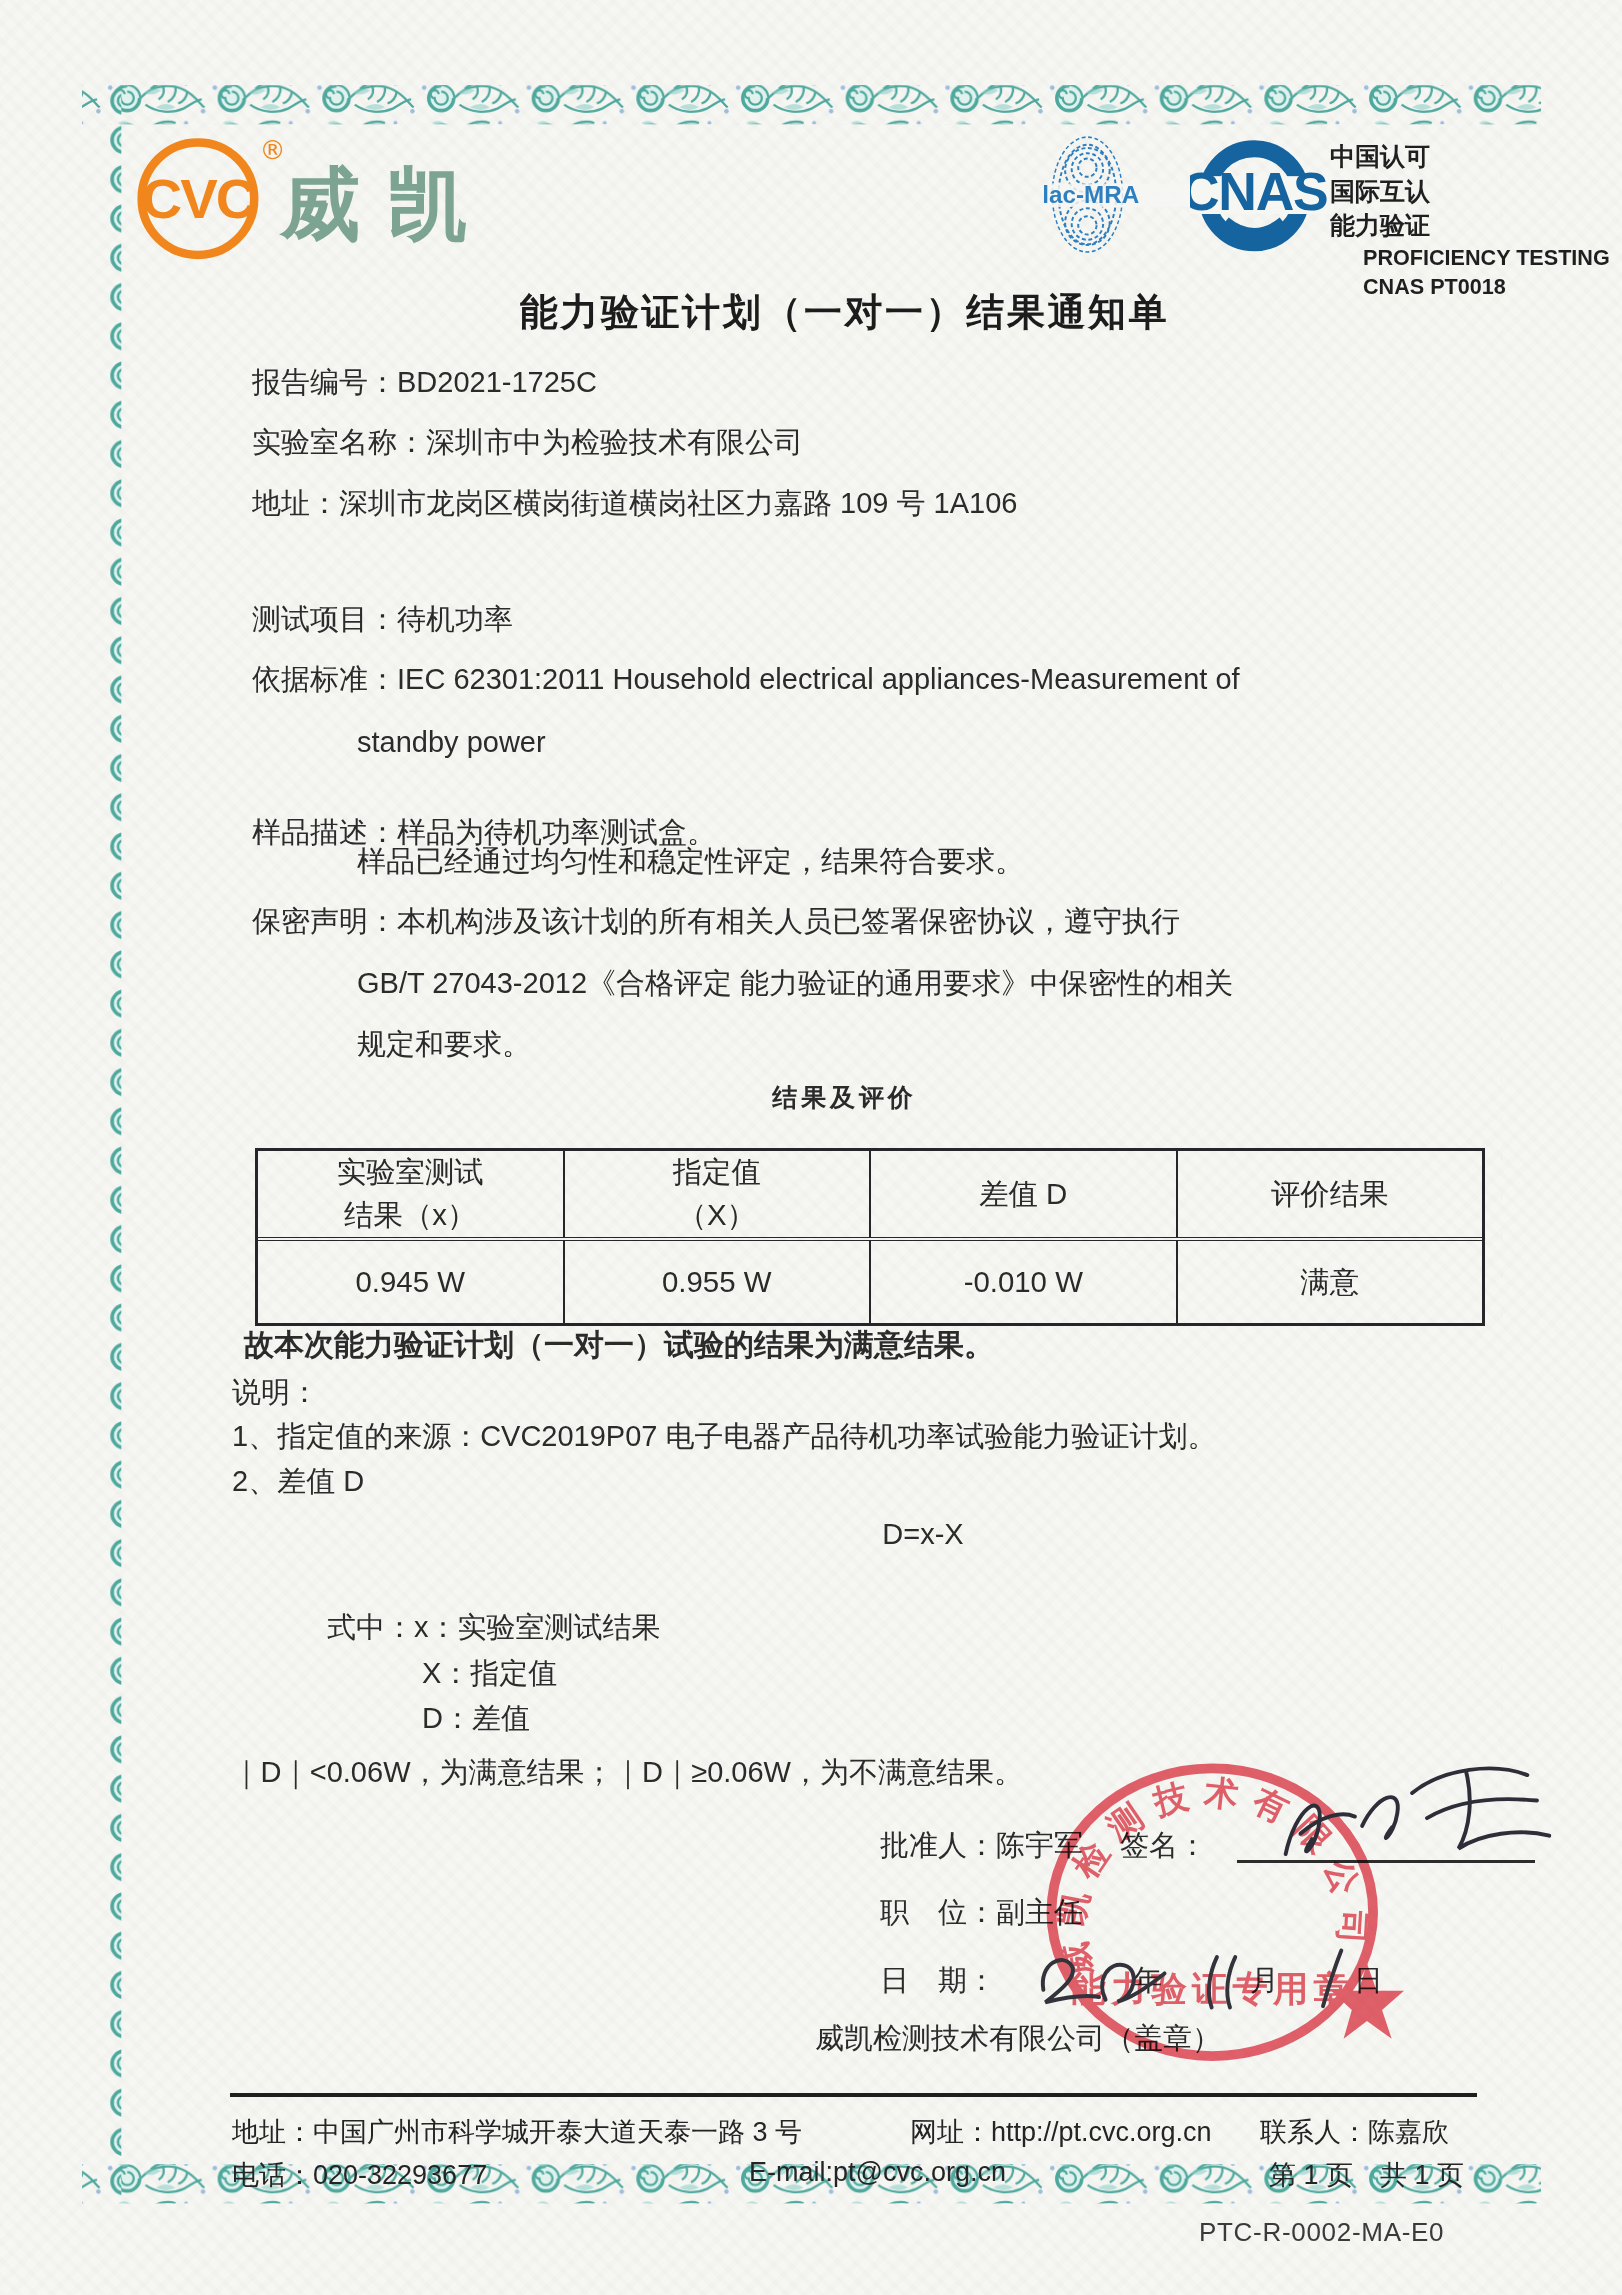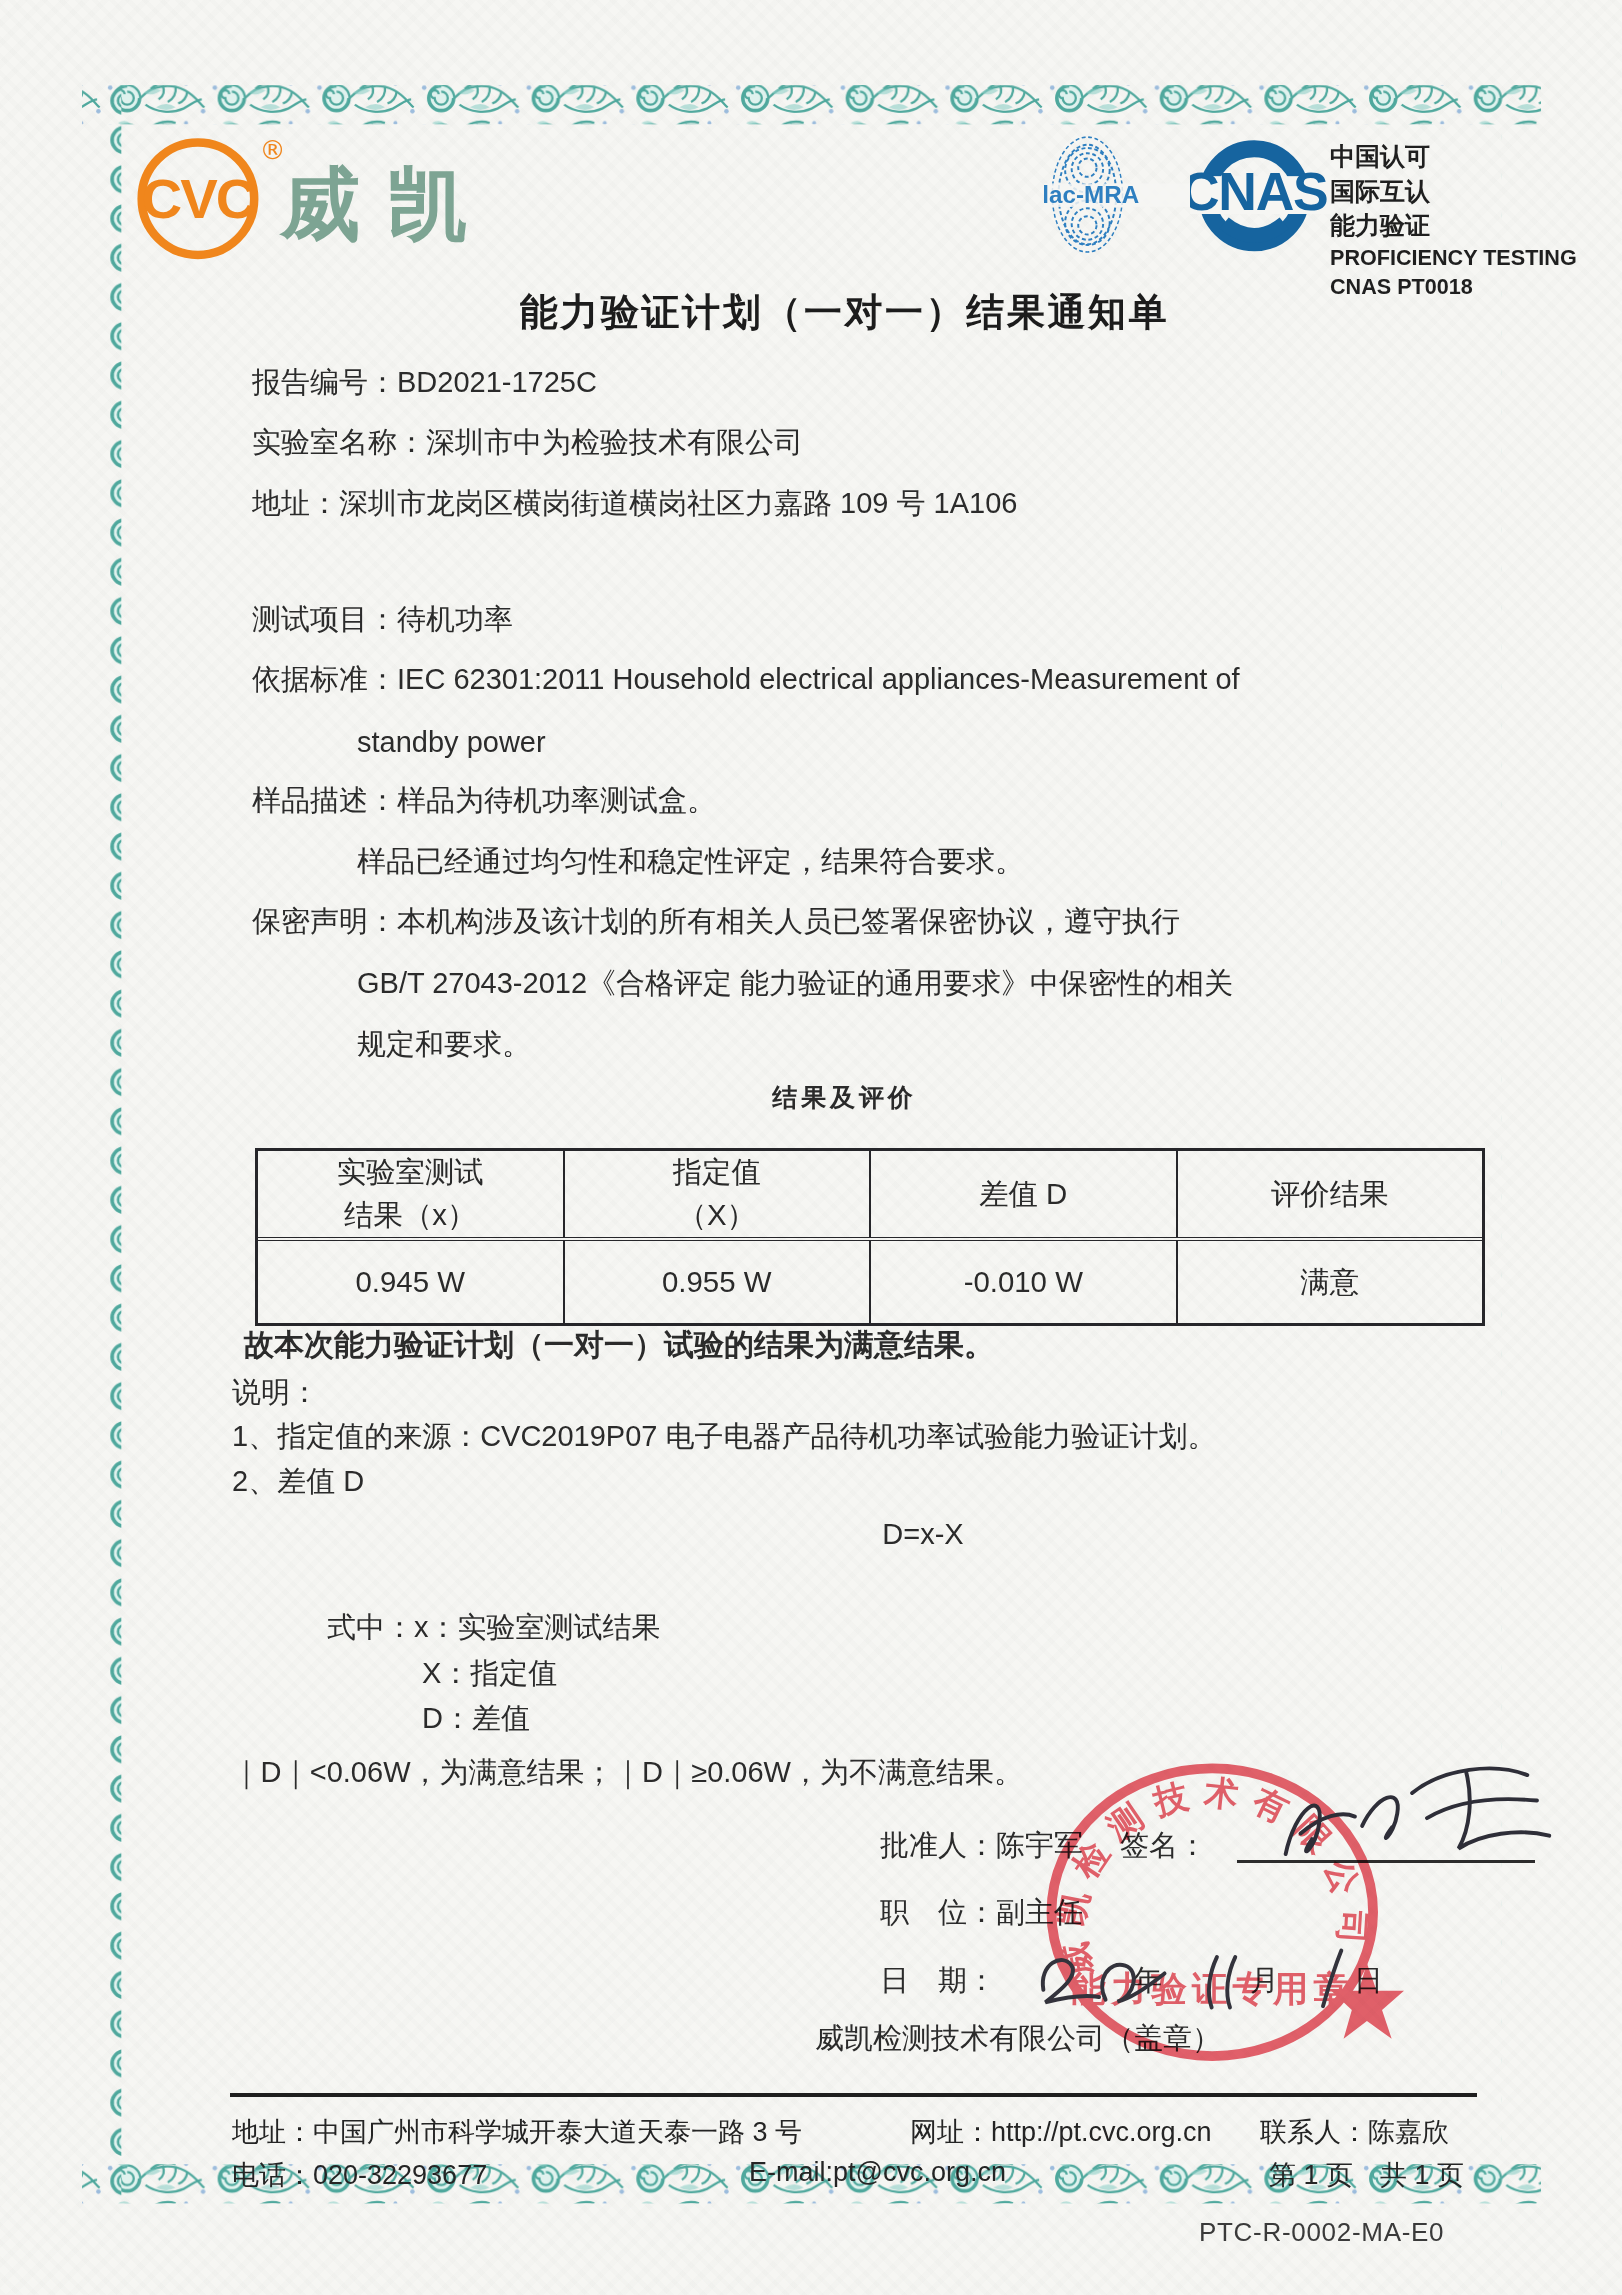--- a/index.html
+++ b/index.html
@@ -21,21 +21,21 @@
   .rtable{position:absolute;left:255px;top:1148px;width:1224px;height:172px;border:3.3px solid #26262a;display:flex;flex-direction:column;}
   .rrow{display:flex;flex:1;}
   .rrow.head{border-bottom:4.6px double #26262a;flex:1.05;}
   .rcell{flex:1;display:flex;align-items:center;justify-content:center;text-align:center;font-size:29.4px;border-right:2.6px solid #26262a;white-space:pre-line;line-height:1.45;}
   .rcell:last-child{border-right:none;}
   .footer-line{position:absolute;left:230px;top:2093px;width:1247px;height:3.9px;background:#1e1e1e;}
   .footer-text{font-size:27px;color:#242424;white-space:nowrap;text-align:center;}
   .doc-code{font-size:26px;color:#3a3a3a;letter-spacing:0.7px;}
   .brand-cn{font-weight:bold;color:#7da493;letter-spacing:27.5px;font-size:80px;white-space:nowrap;}
   .acc-block div{font-size:25px;font-weight:bold;color:#1f1f1f;line-height:1.38;white-space:nowrap;}
-  .acc-block .en{font-size:21.6px;}
+  .acc-block .en{font-size:21.6px;margin-left:33px;}
   .stamp-layer{mix-blend-mode:multiply;}
 </style>
 </head>
 <body>
 
 <div class="page">
 
   <svg class="abs" style="left:0;top:0;" width="1623" height="2295" viewBox="0 0 2480 3508">
     <defs>
       <g id="motif">
@@ -118,21 +118,21 @@
 
   <div class="abs title" style="left:249px;top:287px;width:1191px;">能力验证计划（一对一）结果通知单</div>
 
   <div class="abs body-text" style="left:252px;top:365px;"><span>报告编号：</span><span>BD2021-1725C</span></div>
   <div class="abs body-text" style="left:252px;top:425px;"><span>实验室名称：</span><span>深圳市中为检验技术有限公司</span></div>
   <div class="abs body-text" style="left:252px;top:486px;"><span>地址：</span><span>深圳市龙岗区横岗街道横岗社区力嘉路 109 号 1A106</span></div>
 
   <div class="abs body-text" style="left:252px;top:602px;"><span>测试项目：</span><span>待机功率</span></div>
   <div class="abs body-text" style="left:252px;top:662px;text-align:right;"><span>依据标准：</span><span>IEC 62301:2011 Household electrical appliances-Measurement of</span></div>
   <div class="abs body-text" style="left:357px;top:725px;">standby power</div>
-  <div class="abs body-text" style="left:252px;top:783px;"><span>样品描述：</span><span>样品为待机功率测试盒。</span></div>
+  <div class="abs body-text" style="left:252px;top:815px;"><span>样品描述：</span><span>样品为待机功率测试盒。</span></div>
   <div class="abs body-text" style="left:357px;top:844px;">样品已经通过均匀性和稳定性评定，结果符合要求。</div>
   <div class="abs body-text" style="left:252px;top:904px;"><span>保密声明：</span><span>本机构涉及该计划的所有相关人员已签署保密协议，遵守执行</span></div>
   <div class="abs body-text" style="left:357px;top:966px;">GB/T 27043-2012《合格评定 能力验证的通用要求》中保密性的相关</div>
   <div class="abs body-text" style="left:357px;top:1027px;">规定和要求。</div>
 
   <div class="abs section-heading" style="left:249px;top:1081px;width:1191px;">结果及评价</div>
 
   <div class="rtable">
     <div class="rrow head">
       <div class="rcell">实验室测试

